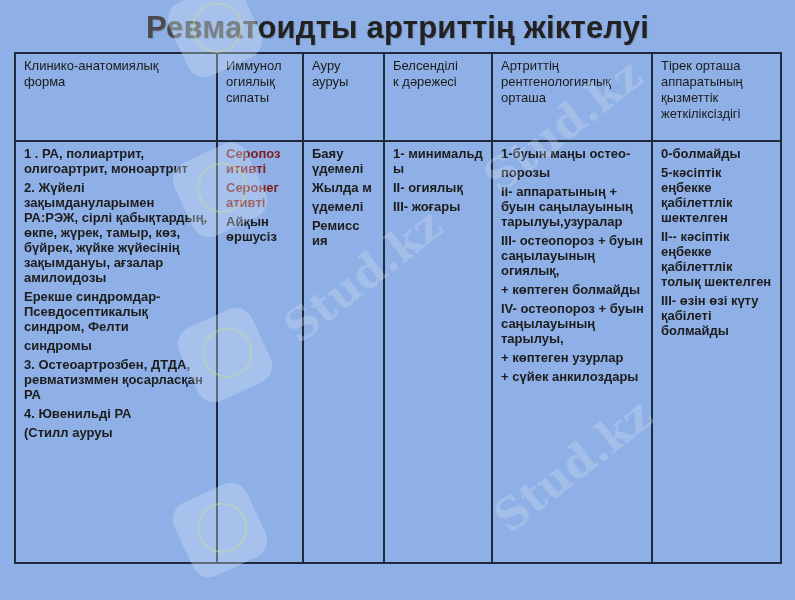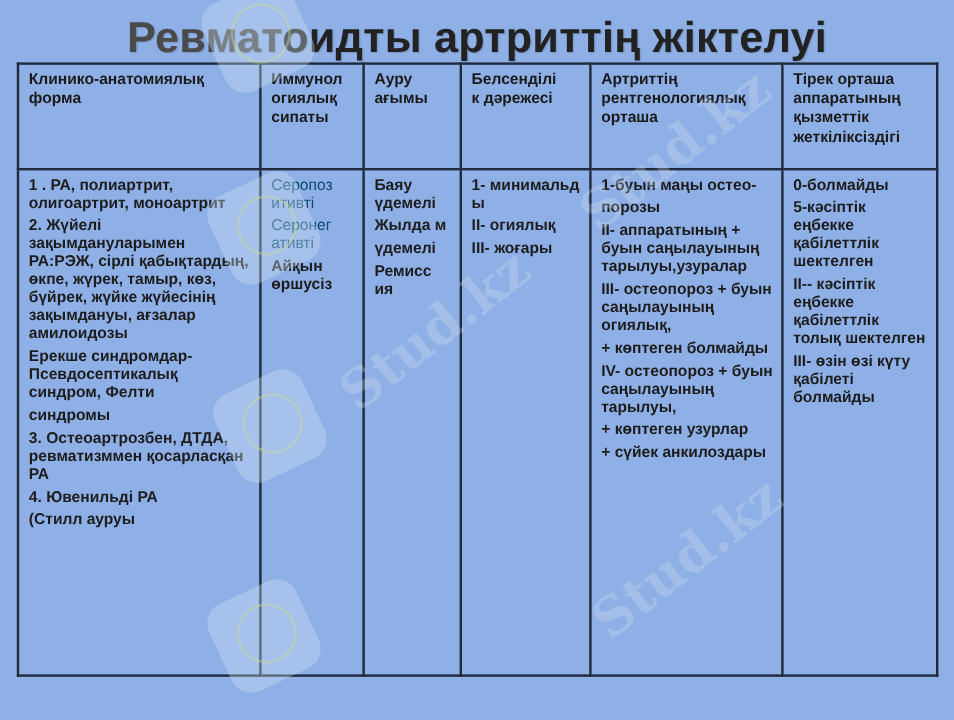--- a/index.html
+++ b/index.html
@@ -6,21 +6,21 @@
   body {
     width:795px; height:600px; overflow:hidden;
     background:#8fb0e6;
     position:relative;
     font-family:"Liberation Sans", "DejaVu Sans", sans-serif;
     color:#1a1a1a;
   }
   .title {
     position:absolute; left:0; top:10px; width:795px;
     text-align:center;
-    font-size:36px; font-weight:bold;
+    font-size:31px; font-weight:bold;
     color:#2a2a2a;
     letter-spacing:0.2px;
     text-shadow:1px 1px 1px rgba(0,0,0,0.15);
   }
   .title .t1 { color:#4a4a4a; }
   .title .t2 { color:#222; }
 
   table.cls {
     position:absolute; left:14px; top:52px;
     width:766px; height:512px;
@@ -32,30 +32,30 @@
     border:2px solid #1f2a3a;
     vertical-align:top;
     text-align:left;
     padding:4px 6px 2px 8px;
     font-size:13px;
     line-height:15px;
     font-weight:bold;
     color:#1c1c1c;
   }
   table.cls th {
-    font-weight:bold;
+    font-weight:normal;
     height:80px;
     color:#1a1a1a;
   }
   th.c3, th.c5, th.c6 { padding-left:10px; }
   th.c4 { vertical-align:top; padding-top:22px; }
   .line { display:block; margin-bottom:4px; }
   .line.tight { margin-bottom:1px; }
   td.col-form .line { margin-bottom:4px; }
-  .muted { color:#0c4a6e; font-weight:normal; }
+  .muted { color:#7f1d1d; font-weight:bold; }
 
   
   .wm { position:absolute; z-index:3; pointer-events:none; }
   .wm-logo {
     width:80px; height:80px;
     border-radius:18px;
     background:rgba(210,230,245,0.35);
     transform:rotate(-25deg);
   }
   .wm-logo::after {
@@ -91,21 +91,21 @@
         <span class="line tight">Клинико-анатомиялық</span>
         <span class="line tight">форма</span>
       </th>
       <th class="c2">
         <span class="line tight">Иммунол</span>
         <span class="line tight">огиялық</span>
         <span class="line tight">сипаты</span>
       </th>
       <th class="c3">
         <span class="line tight">Ауру</span>
-        <span class="line tight">ағымы</span>
+        <span class="line tight">ауруы</span>
       </th>
       <th class="c4">
         <span class="line tight">Белсенділі</span>
         <span class="line tight">к дәрежесі</span>
       </th>
       <th class="c5">
         <span class="line tight">Артриттің</span>
         <span class="line tight">рентгенологиялық</span>
         <span class="line tight">орташа</span>
       </th>

